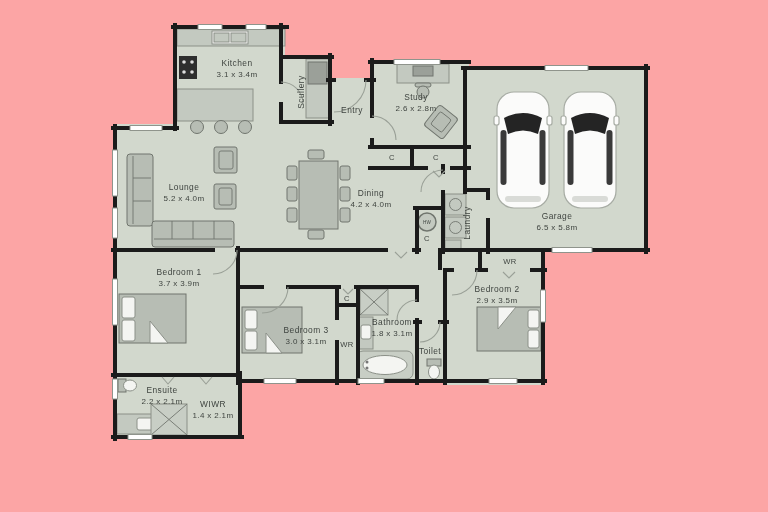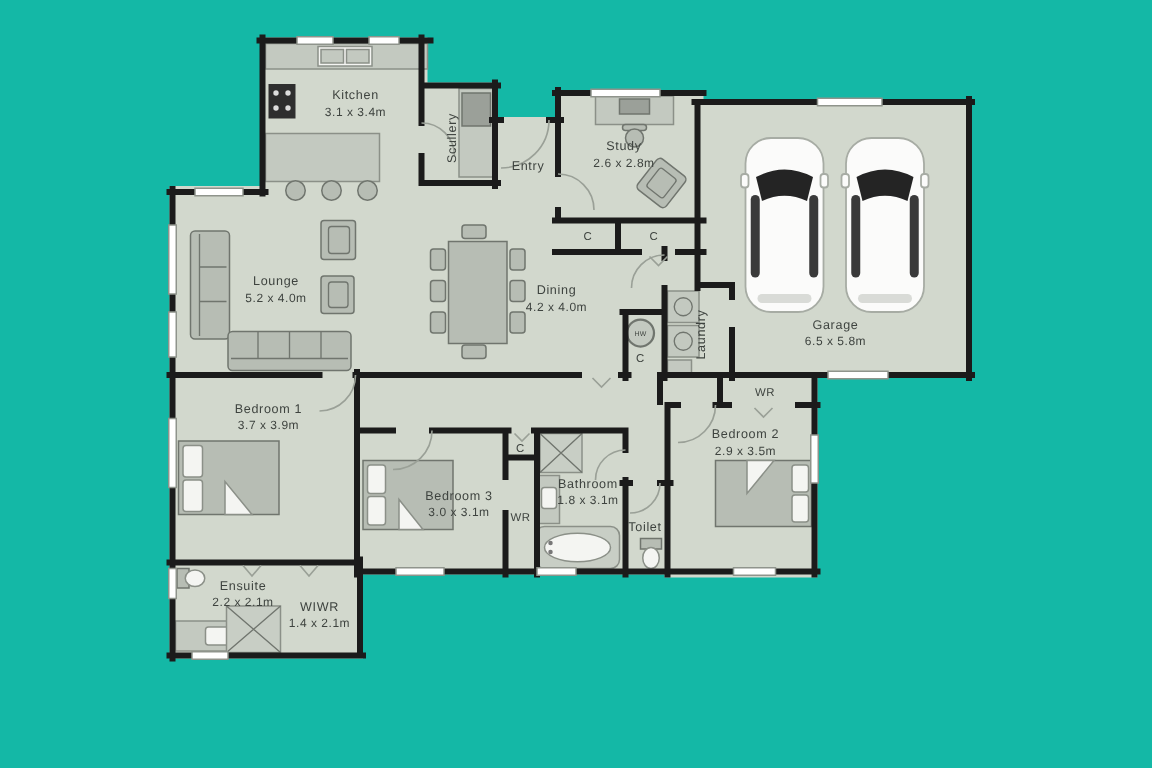--- a/index.html
+++ b/index.html
@@ -1,16 +1,16 @@
 <!DOCTYPE html>
 <html><head>
 <meta charset="utf-8">
 <style>
   html,body{margin:0;padding:0;background:#ffffff;}
-  #stage{position:relative;width:768px;height:512px;background:#14b8a6;overflow:hidden;
+  #stage{position:relative;width:768px;height:512px;background:#fca5a5;overflow:hidden;
          font-family:"Liberation Sans",sans-serif;}
   #plan-svg{position:absolute;left:0;top:0;}
   text{fill:#3e433f;}
   .room-name{font-size:8.4px;letter-spacing:.45px;}
   .room-dims{font-size:8px;letter-spacing:.35px;}
   .small-label{font-size:7.6px;letter-spacing:.4px;}
   .tiny-label{font-size:4.6px;letter-spacing:.2px;}
   .wall{stroke:#1b1b1b;stroke-width:4;fill:none;stroke-linecap:square;}
   .floor{fill:#d2d8cd;}
   .win{fill:#ffffff;stroke:#8f948c;stroke-width:1;}

